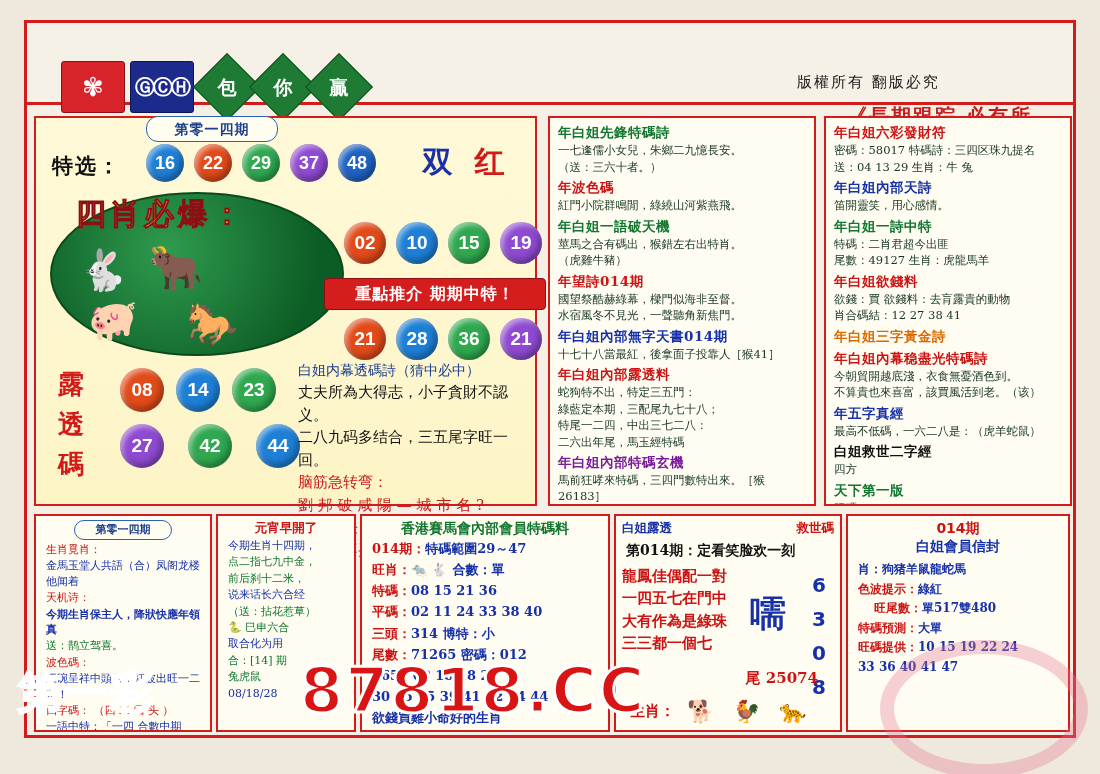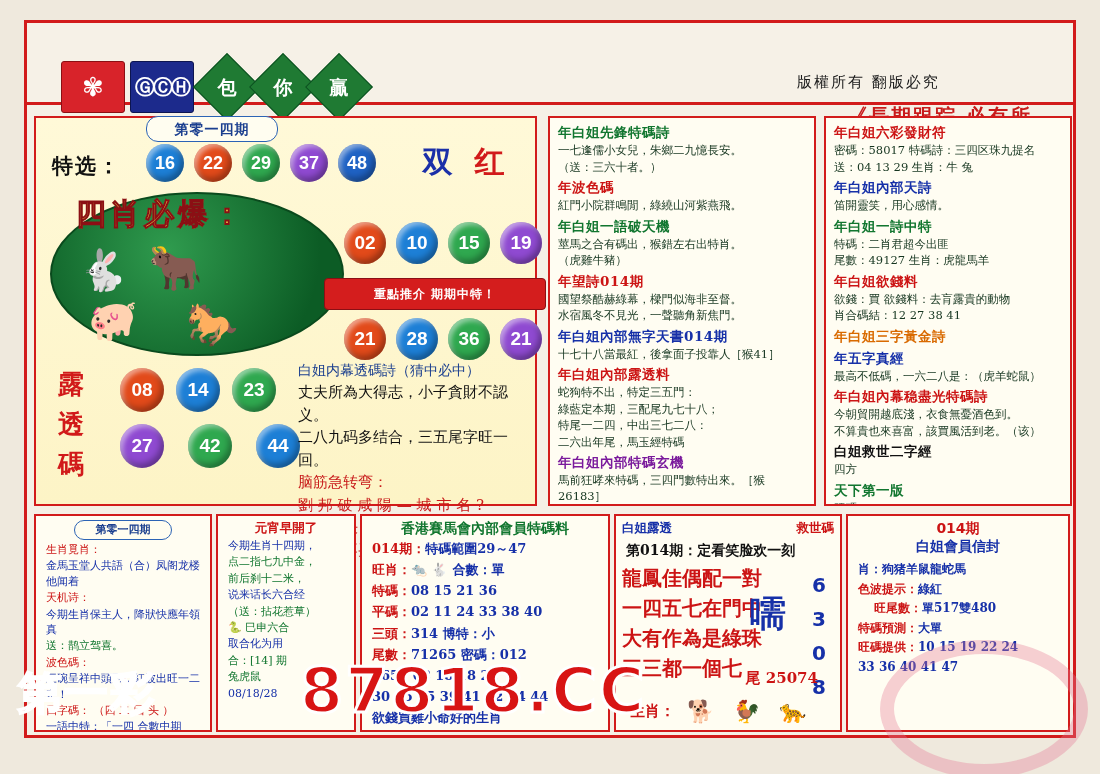--- a/index.html
+++ b/index.html
@@ -121,21 +121,21 @@
   .animal{position:absolute;font-size:40px;line-height:1;}
   .a1{left:42px;top:132px}
   .a2{left:112px;top:128px;font-size:44px;}
   .a3{left:52px;top:182px}
   .a4{left:150px;top:186px;font-size:42px;}
   .row-2{position:absolute;left:308px;top:104px;display:flex;gap:10px;}
   .row-2 .ball{width:42px;height:42px;font-size:19px;}
   .recommend{
     position:absolute;left:288px;top:160px;width:220px;height:30px;
     background:#d41d1d;border:1px solid #8b0f14;border-radius:4px;
-    color:#fff;font-size:12px;font-weight:bold;text-align:center;line-height:30px;
+    color:#fff;font-size:16px;font-weight:bold;text-align:center;line-height:30px;
     letter-spacing:1px;
   }
   .row-3{position:absolute;left:308px;top:200px;display:flex;gap:10px;}
   .row-3 .ball{width:42px;height:42px;font-size:19px;}
   .lutouma{
     position:absolute;left:12px;top:248px;width:46px;
     font-size:26px;font-weight:bold;color:#d11a1a;line-height:40px;
     font-family:Liberation Mono, monospace;
     text-align:center;
   }
@@ -189,22 +189,22 @@
   }
   .bcard .ln{
     font-size:11px;line-height:1.4;margin:1px 4px;
     font-family:"DejaVu Serif","Liberation Serif",serif;
   }
   .badge-sm{
     margin:0 auto 2px auto;width:96px;height:18px;line-height:18px;
     border:1px solid #2b63b5;border-radius:10px;background:#fffdf0;
     color:#1b3f8f;font-size:11px;text-align:center;font-weight:bold;
   }
-  .b4 .poem4{font-size:20px;color:#cc1414;line-height:1.5;font-weight:bold;
-    font-family:Liberation Mono, monospace;}
+  .b4 .poem4{font-size:15px;color:#cc1414;line-height:1.5;font-weight:bold;
+    font-family:Liberation Sans, sans-serif;}
   .b4 .digits{position:absolute;right:14px;top:52px;text-align:center;}
   .b4 .digits div{font-size:20px;font-weight:bold;color:#1630a8;line-height:34px;}
   .b4 .cn-big{
     position:absolute;right:54px;top:74px;font-size:36px;font-weight:bold;color:#1630a8;
     font-family:"DejaVu Serif","Liberation Serif",serif;
   }
   .b5 .hdr{font-size:14px;font-weight:bold;color:#cc1414;text-align:center;}
   .b5 .ln2{font-size:12px;line-height:1.55;}
   
   .wm{
@@ -371,47 +371,47 @@
       </div>
       <div class="sec">
         <h4 style="color: rgb(204, 20, 20);">年白姐欲錢料</h4>
         <p>欲錢：買 欲錢料：去肓露貴的動物</p>
         <p>肖合碼結：12 27 38 41</p>
       </div>
       <div class="sec">
         <h4 style="color: rgb(217, 106, 0);">年白姐三字黃金詩</h4>
       </div>
       <div class="sec">
-        <h4 style="color: rgb(22, 48, 168);">年五字真經</h4>
-        <p>最高不低碼，一六二八是：（虎羊蛇鼠）</p>
-      </div>
-      <div class="sec">
         <h4 style="color: rgb(204, 20, 20);">年白姐內幕稳盡光特碼詩</h4>
         <p>今朝貿開越底淺，衣食無憂酒色到。</p>
         <p>不算貴也來喜富，該買風活到老。（该）</p>
+      </div>
+      <div class="sec">
+        <h4 style="color: rgb(22, 48, 168);">年五字真經</h4>
+        <p>最高不低碼，一六二八是：（虎羊蛇鼠）</p>
       </div>
       <div class="sec">
         <h4 style="color: rgb(17, 17, 17);">白姐救世二字經</h4>
         <p>四方</p>
       </div>
       <div class="sec">
         <h4 style="color: rgb(17, 118, 47);">天下第一版</h4>
         <p>旺碼：16 25 30 37 48</p>
       </div>
     </div>
 
   <div class="bottom">
 
     <div class="bcard b1">
       <div class="badge-sm">第零一四期</div>
       <div id="b1-lines">
           <div class="ln" style="color: rgb(204, 20, 20);">生肖覓肖：</div>
           <div class="ln" style="color: rgb(22, 48, 168);">金馬玉堂人共語（合）凤阁龙楼他闻着</div>
           <div class="ln" style="color: rgb(204, 20, 20);">天机诗：</div>
-          <div class="ln" style="color: rgb(22, 48, 168);">今期生肖保主人，降狀快應年領真</div>
+          <div class="ln" style="color: rgb(22, 48, 168); font-weight: bold;">今期生肖保主人，降狀快應年領真</div>
           <div class="ln" style="color: rgb(17, 118, 47);">送：鹊立驾喜。</div>
           <div class="ln" style="color: rgb(204, 20, 20);">波色碼：</div>
           <div class="ln" style="color: rgb(22, 48, 168);">三碗呈祥中頭彩，紅波出旺一二定！</div>
           <div class="ln" style="color: rgb(204, 20, 20);">四字碼：     （四 二 回 头 ）</div>
           <div class="ln" style="color: rgb(22, 48, 168);">一語中特：「一四 合數中期至」</div>
         </div>
     </div>
 
     <div class="bcard b2">
       <div class="bt" style="color:#cc1414">元宵早開了</div>

